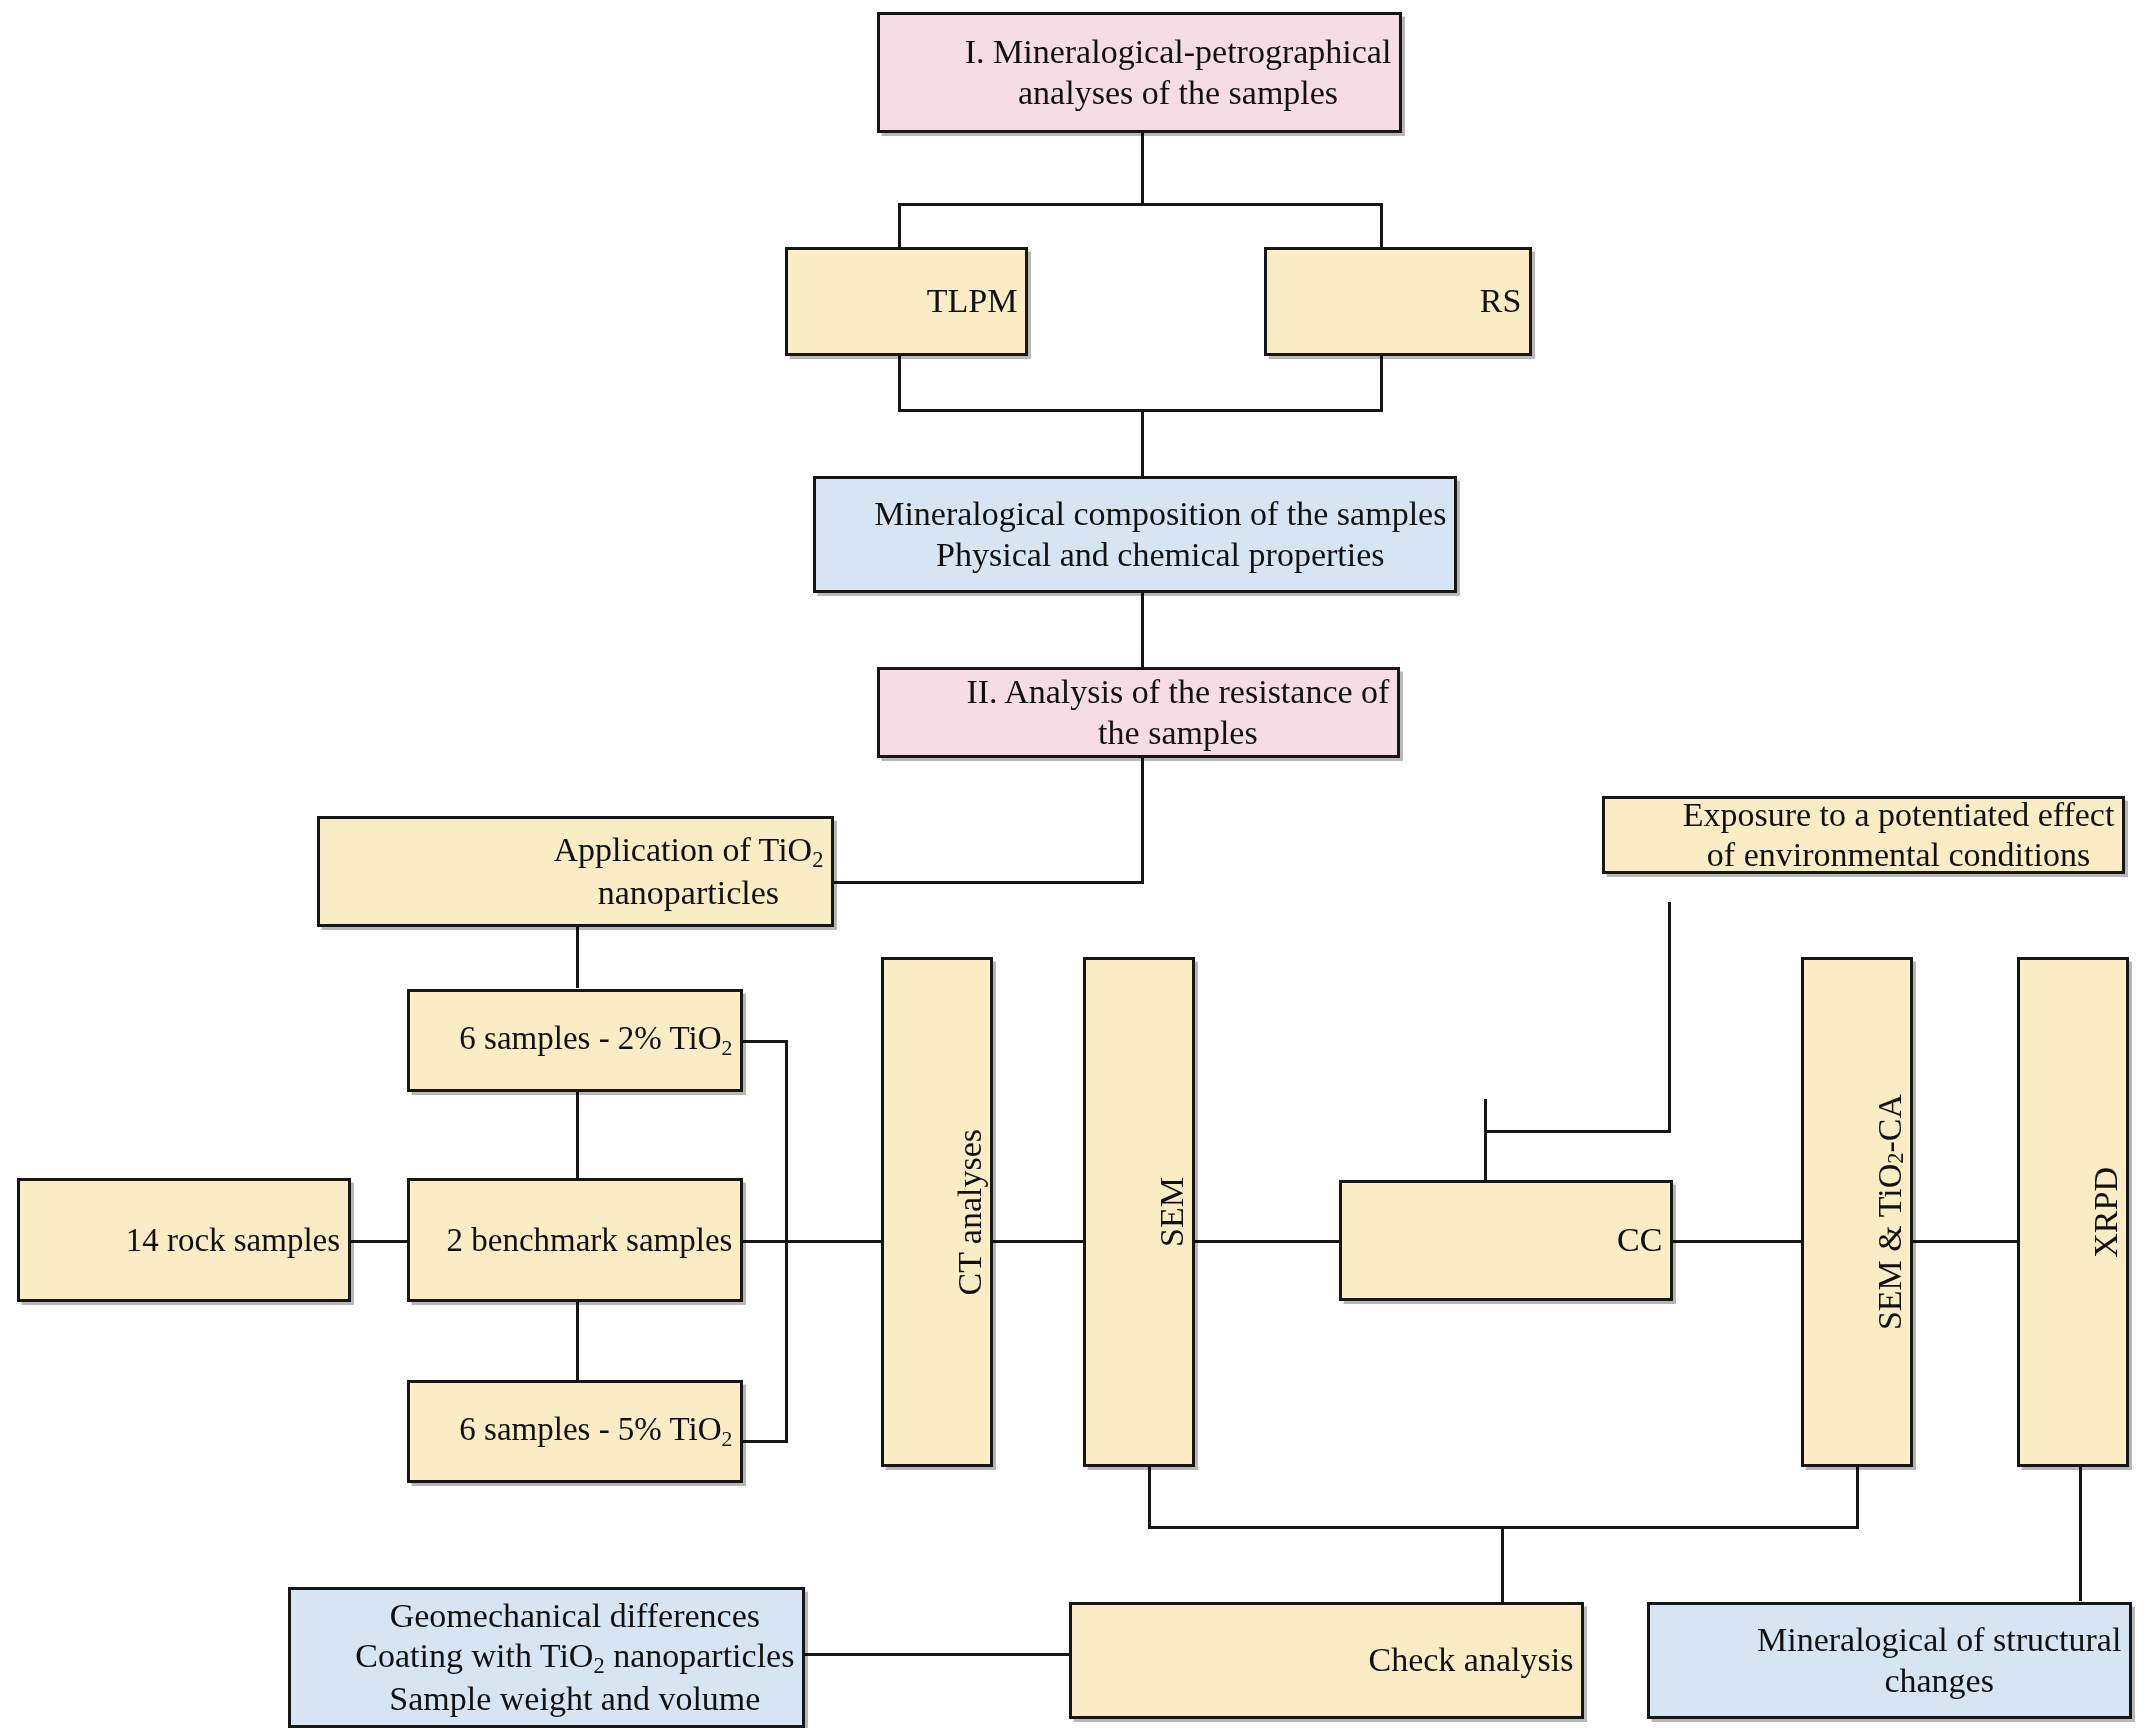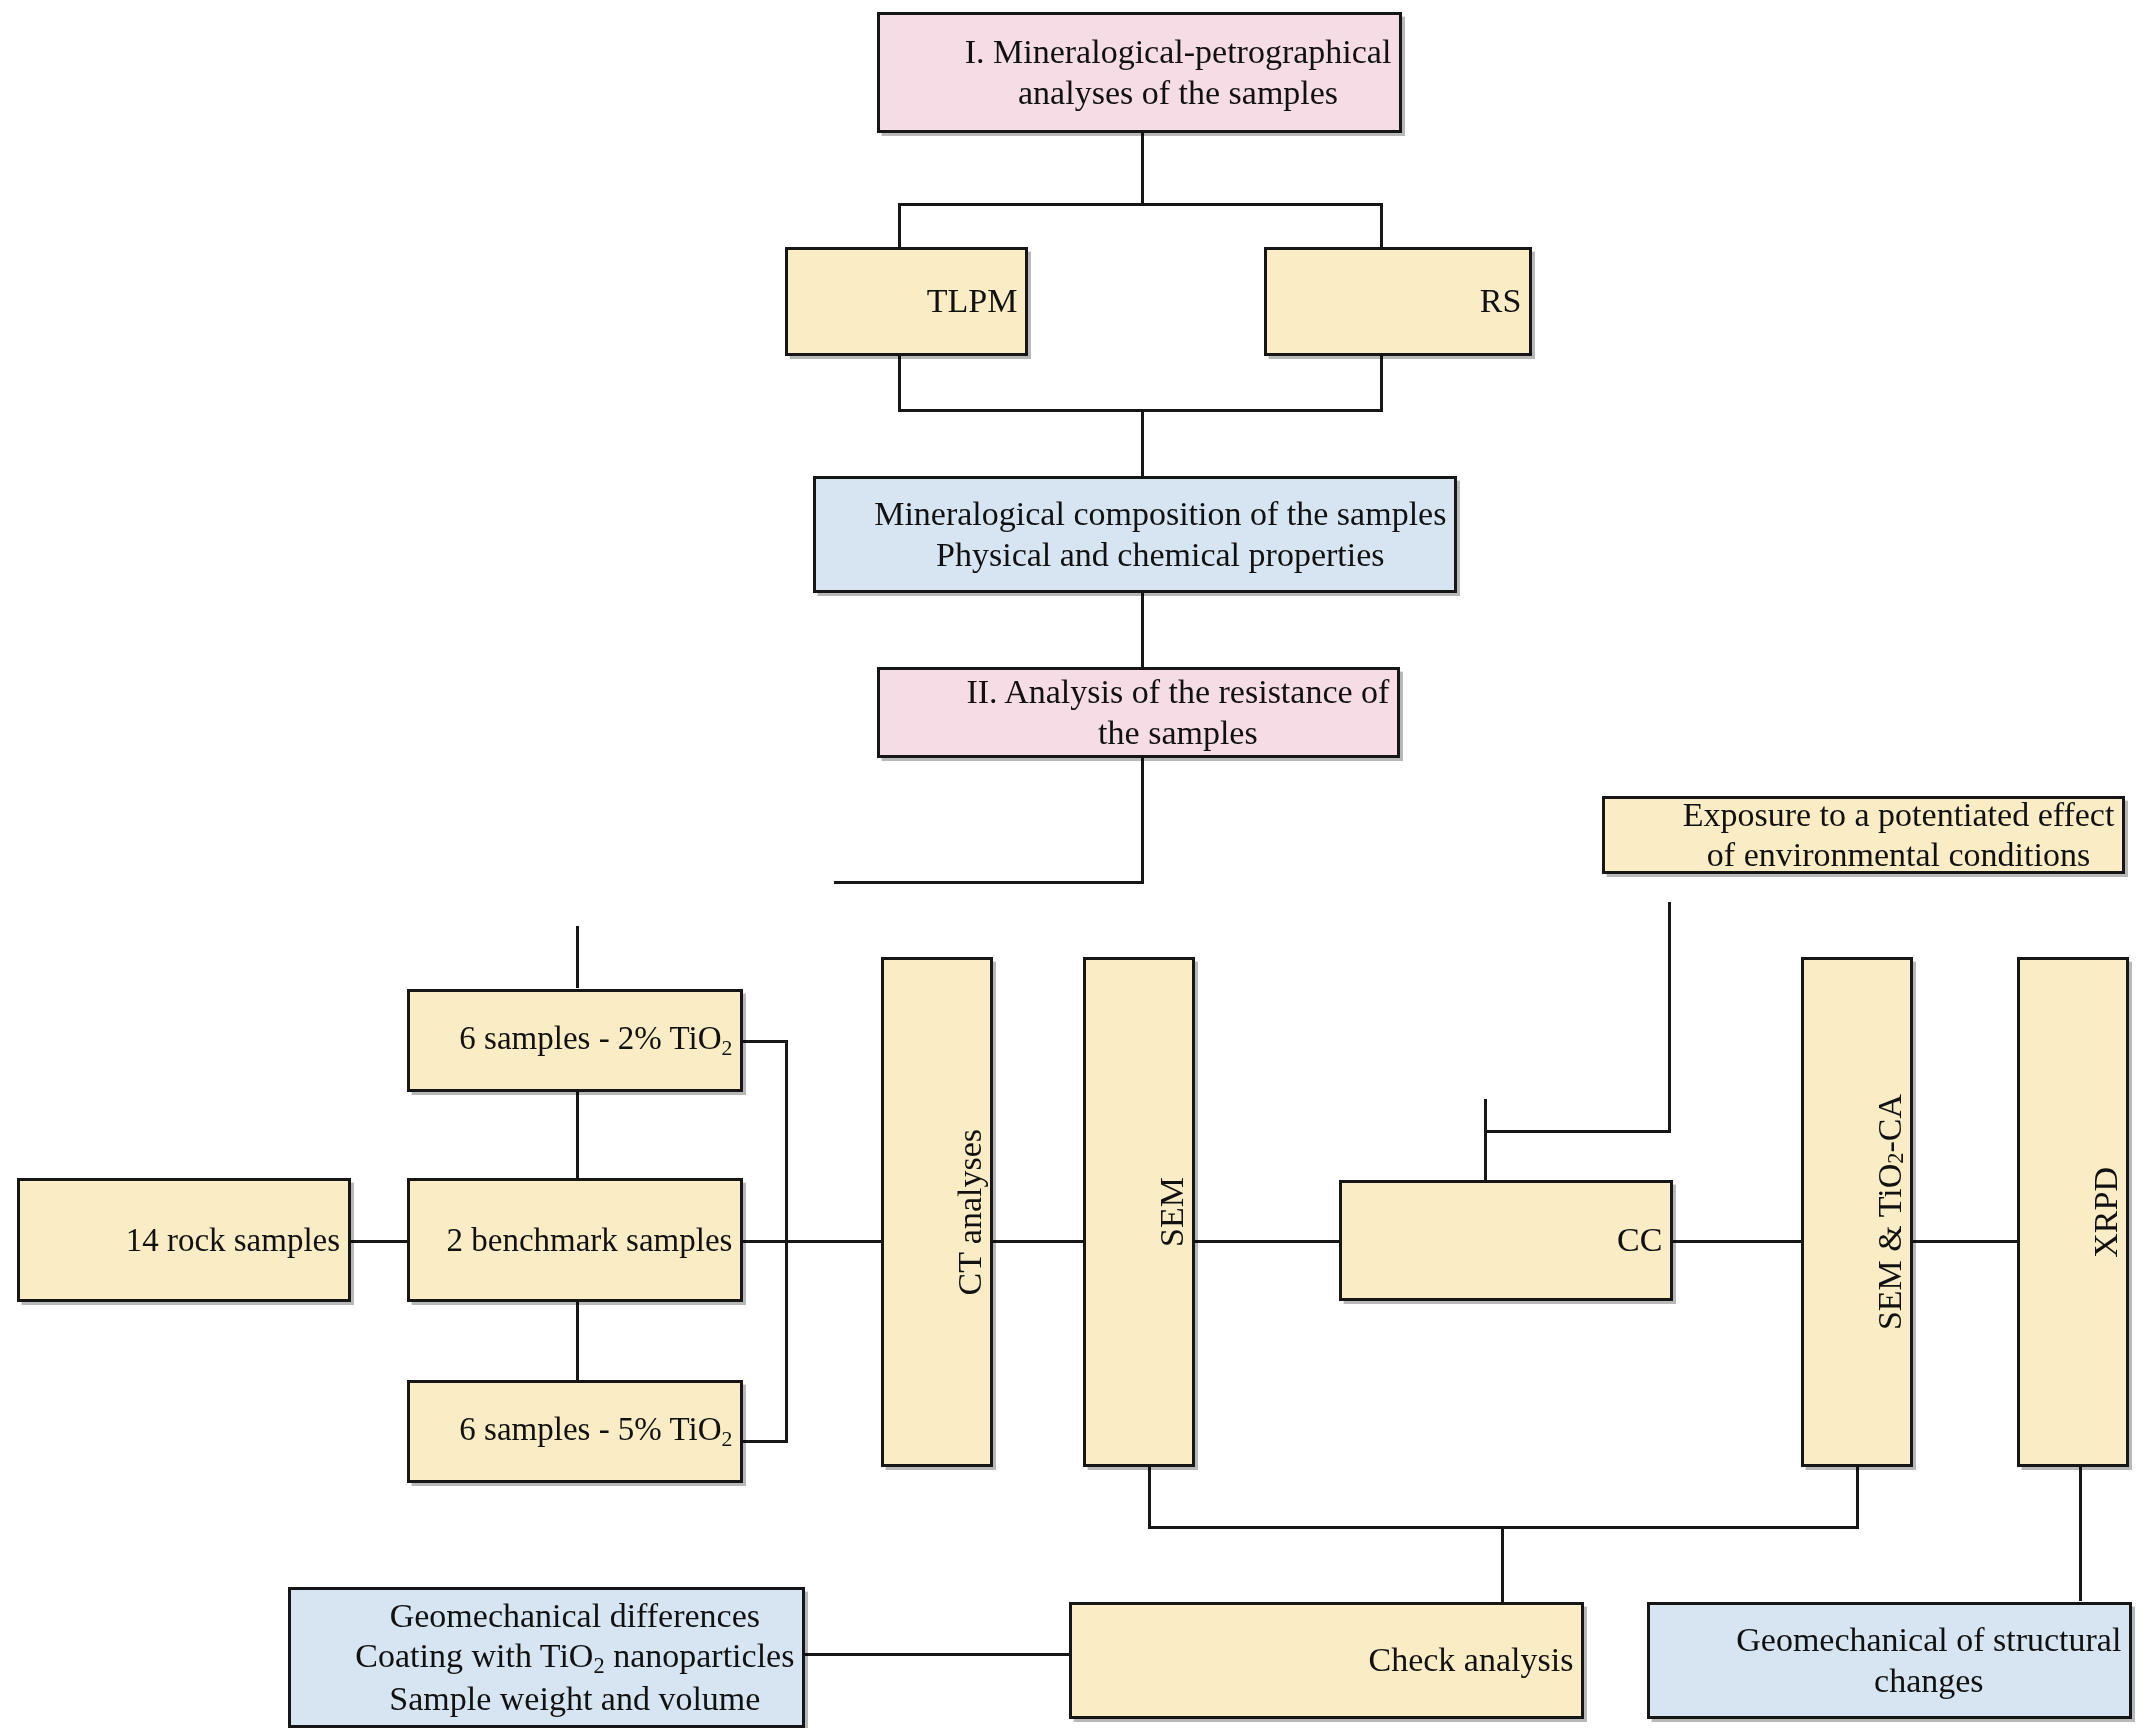--- a/index.html
+++ b/index.html
@@ -110,20 +110,23 @@
   <div class="node blue" style="left:813px;top:476px;width:644px;height:117px;font-size:34px;">
     <span class="lbl">Mineralogical composition of the samples
 Physical and chemical properties</span>
   </div>
 
   <div class="node pink" style="left:877px;top:667px;width:523px;height:91px;font-size:34px;">
     <span class="lbl">II. Analysis of the resistance of
 the samples</span>
   </div>
 
+  <div class="node yellow" style="left:317px;top:816px;width:517px;height:111px;font-size:34px;">
+    <span class="lbl"><span>Application of TiO</span><sub>2</sub><br><span>nanoparticles</span></span>
+  </div>
 
   <div class="node yellow" style="left:1602px;top:796px;width:523px;height:78px;font-size:34px;">
     <span class="lbl">Exposure to a potentiated effect
 of environmental conditions</span>
   </div>
 
   <div class="node yellow" style="left:407px;top:989px;width:336px;height:103px;font-size:33px;">
     <span class="lbl"><span>6 samples - 2% TiO</span><sub>2</sub></span>
   </div>
 
@@ -162,18 +165,18 @@
 
   <div class="node blue" style="left:288px;top:1587px;width:517px;height:141px;font-size:34px;">
     <span class="lbl"><span>Geomechanical differences</span><br><span>Coating with TiO</span><sub>2</sub><span> nanoparticles</span><br><span>Sample weight and volume</span></span>
   </div>
 
   <div class="node yellow" style="left:1069px;top:1602px;width:515px;height:117px;font-size:34px;">
     <span class="lbl">Check analysis</span>
   </div>
 
   <div class="node blue" style="left:1647px;top:1602px;width:485px;height:117px;font-size:34px;">
-    <span class="lbl">Geomechanical of structural
+    <span class="lbl">Mineralogical of structural
 changes</span>
   </div>
 
 </div>
 
 
 </body></html>

